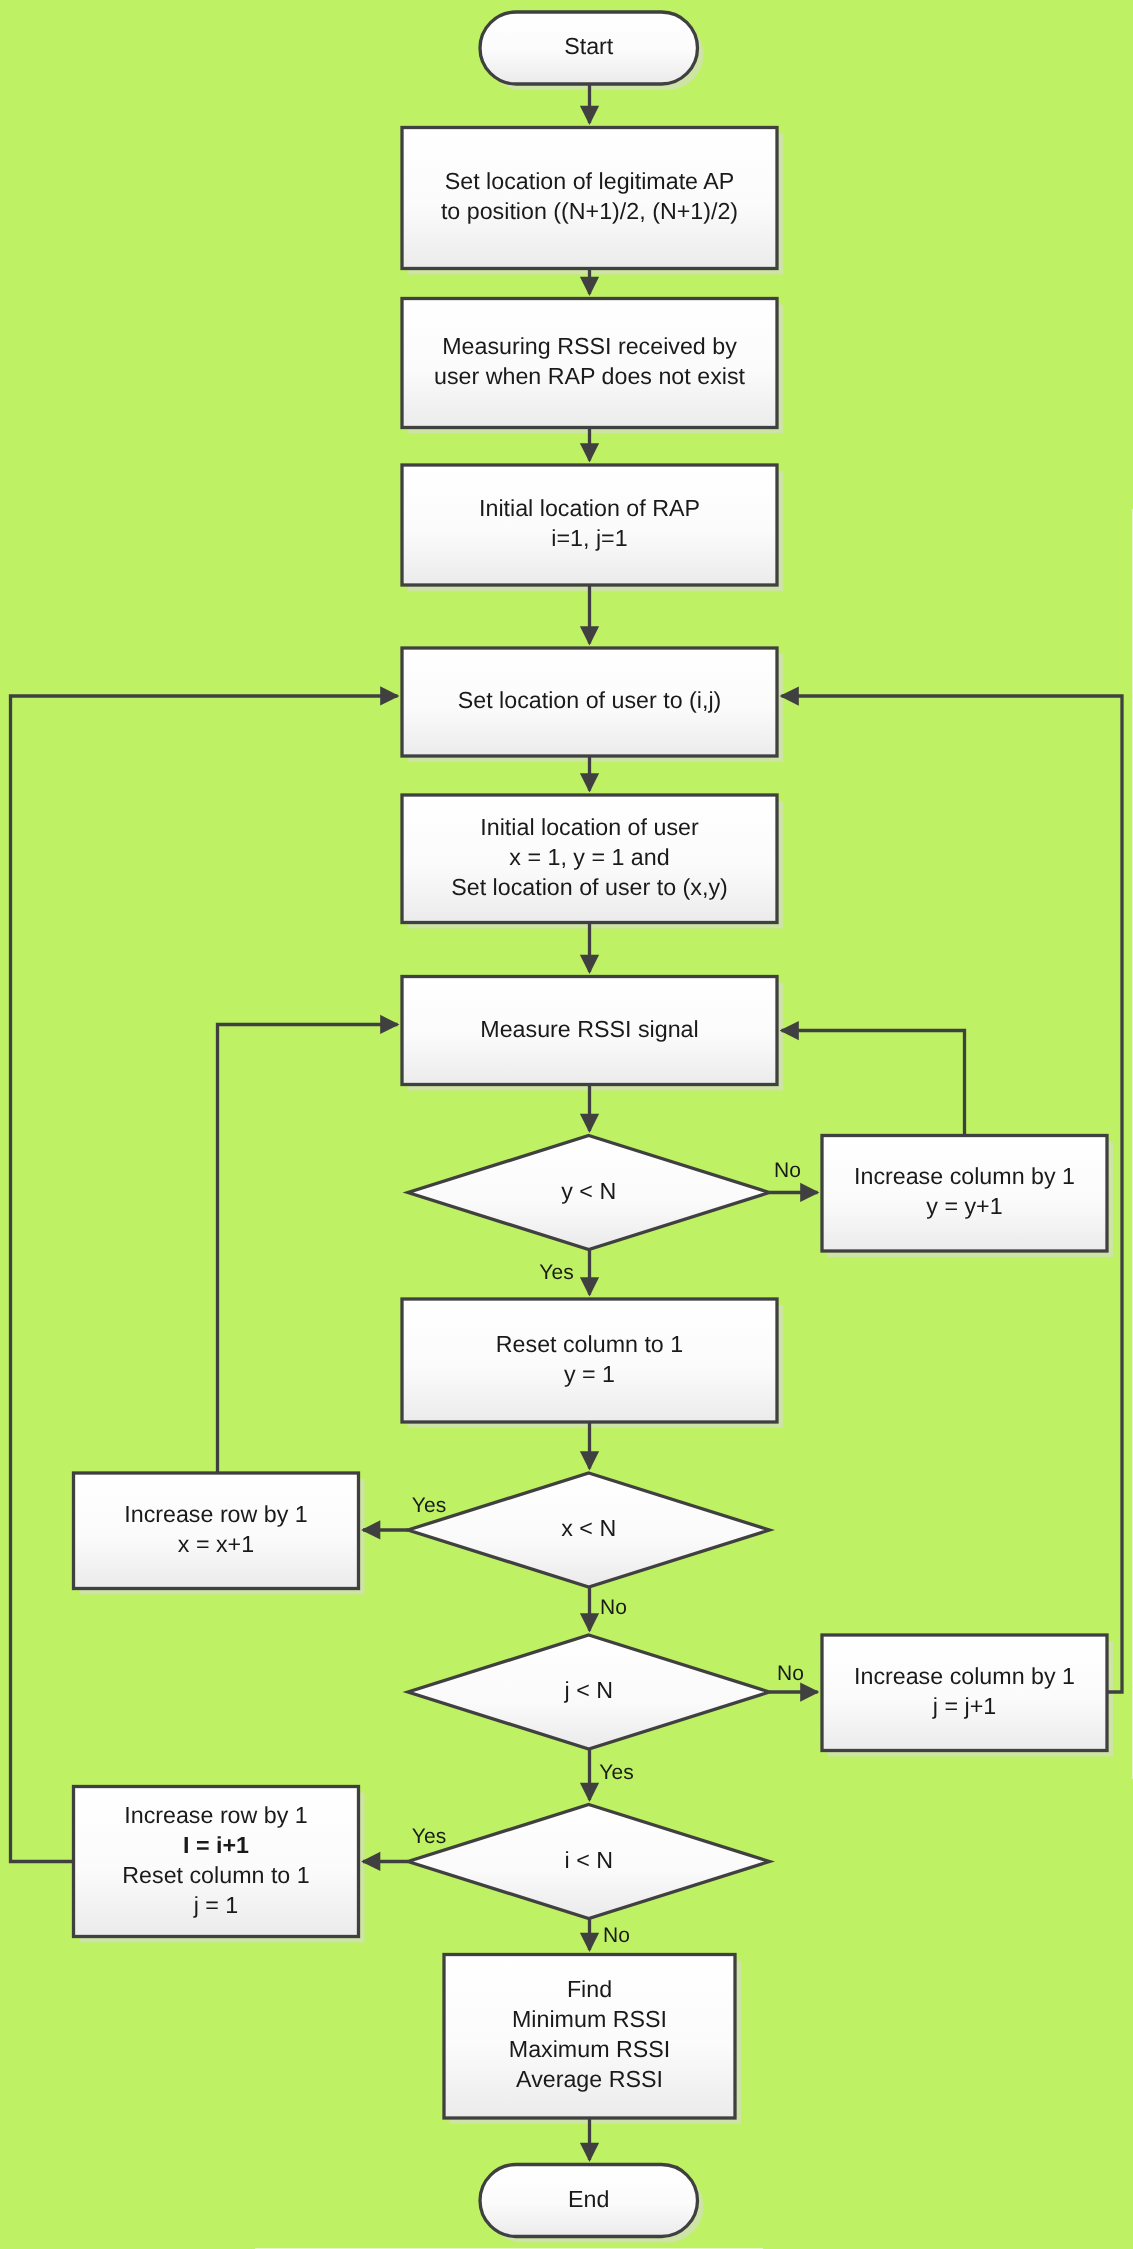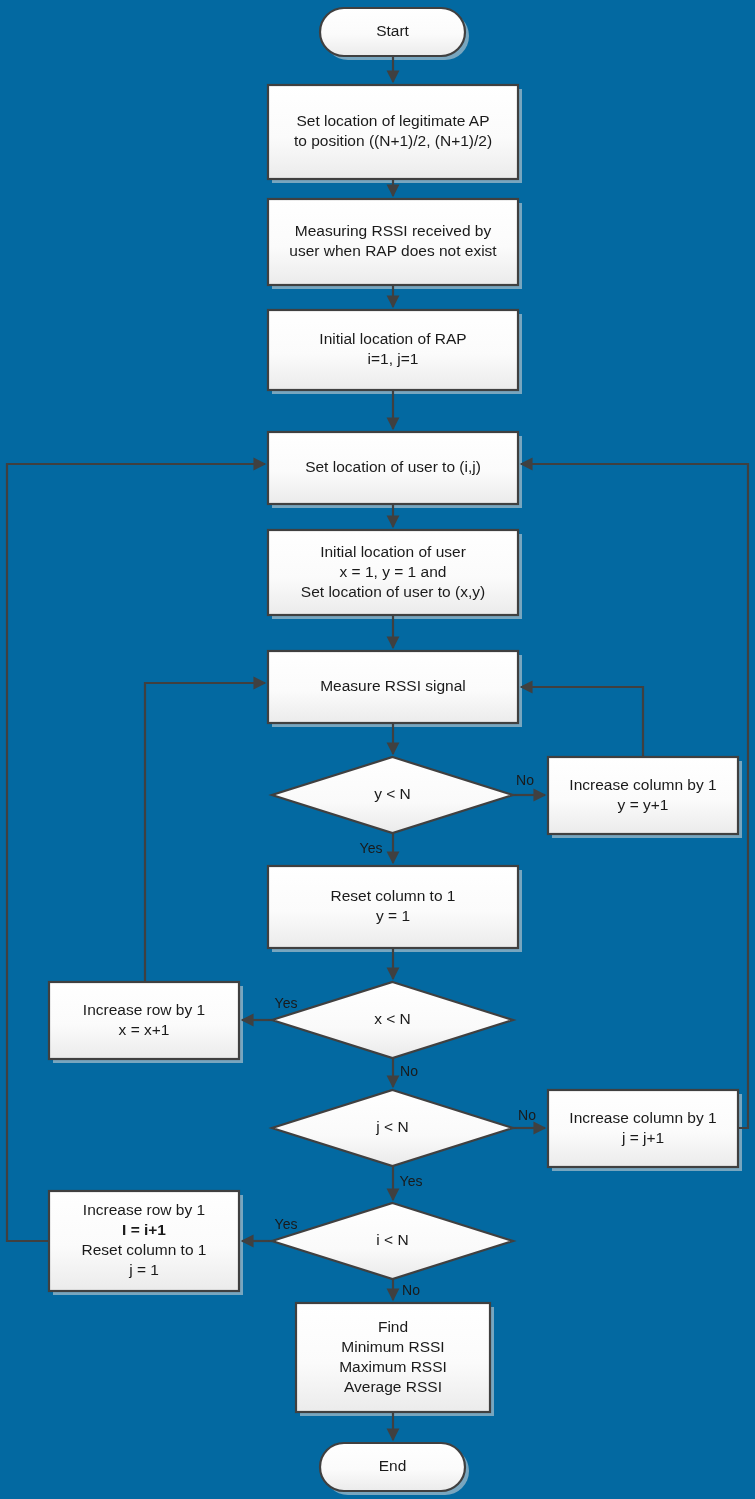--- a/index.html
+++ b/index.html
@@ -10,21 +10,21 @@
   body {
     width: 755px;
     height: 1499px;
     font-family: "Liberation Sans", sans-serif;
     overflow: hidden;
   }
   #flowchart-root {
     position: relative;
     width: 755px;
     height: 1499px;
-    background: #0369a1;
+    background: #bef264;
   }
   svg#chart-svg {
     display: block;
     width: 755px;
     height: 1499px;
   }
   .node-text {
     font-family: "Liberation Sans", sans-serif;
     font-size: 15.5px;
     fill: #1a1a1a;

